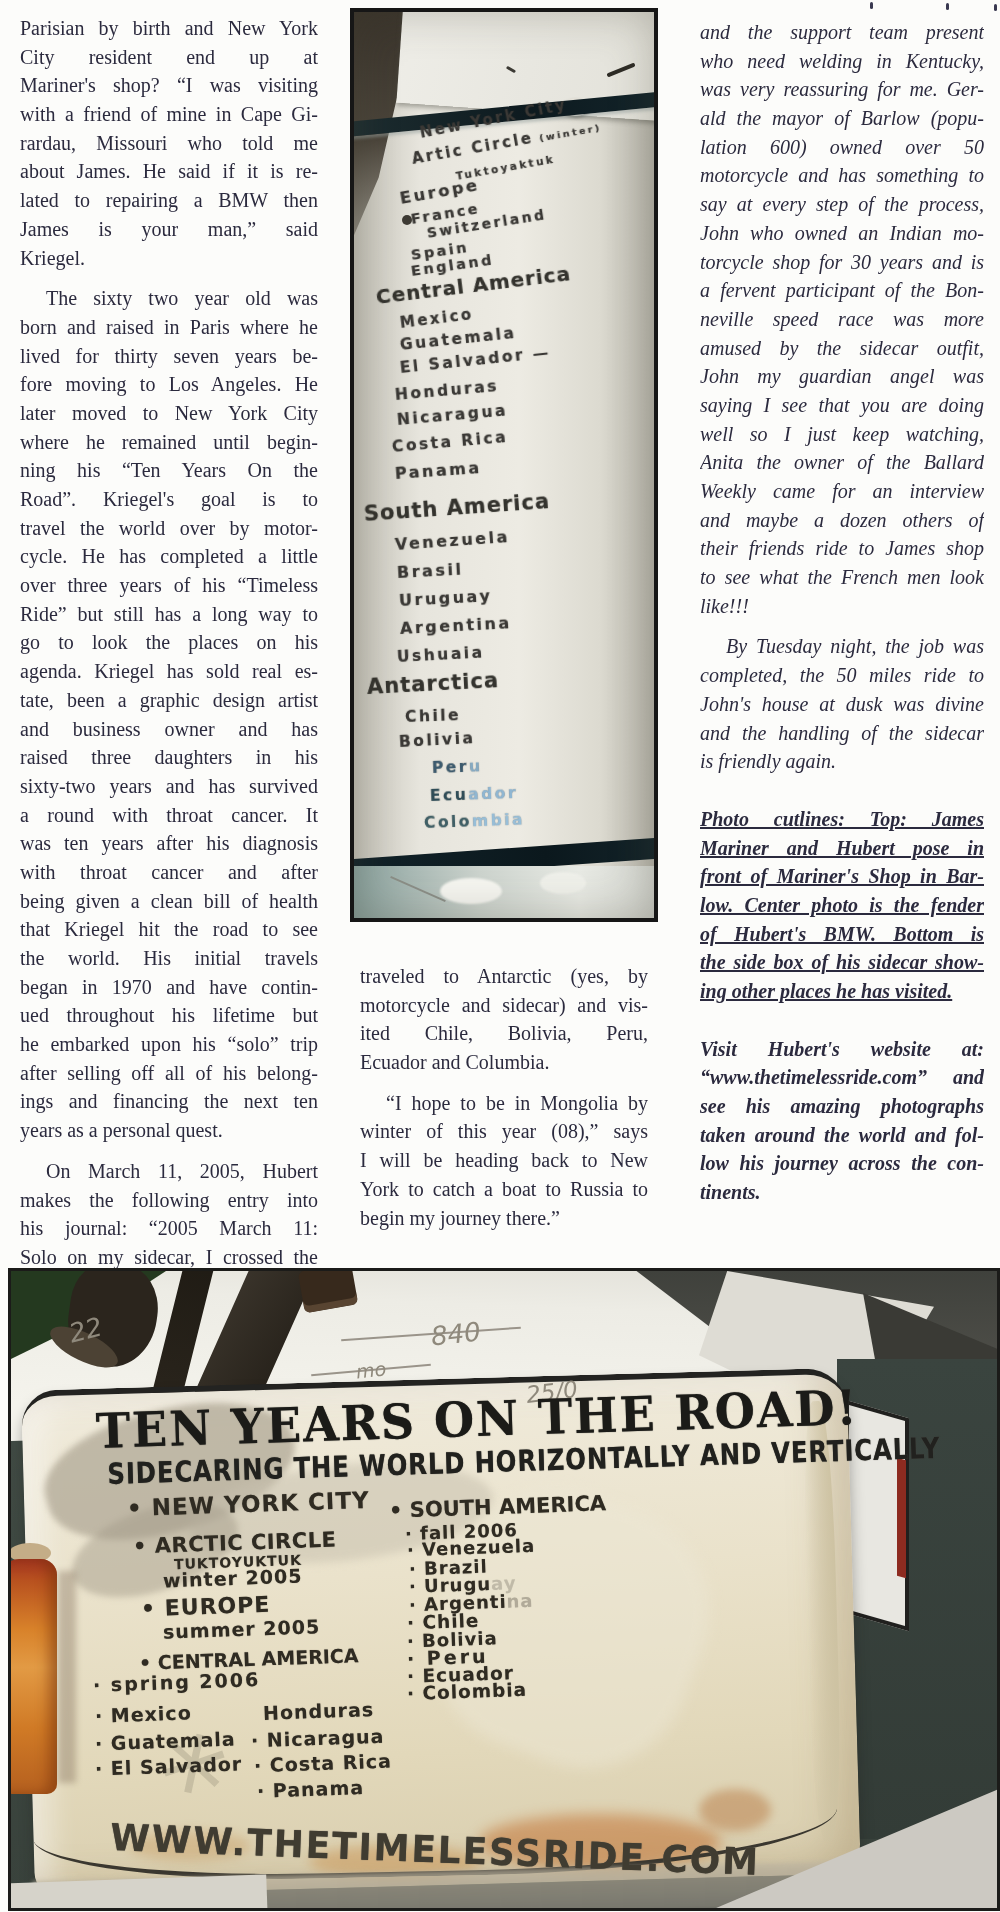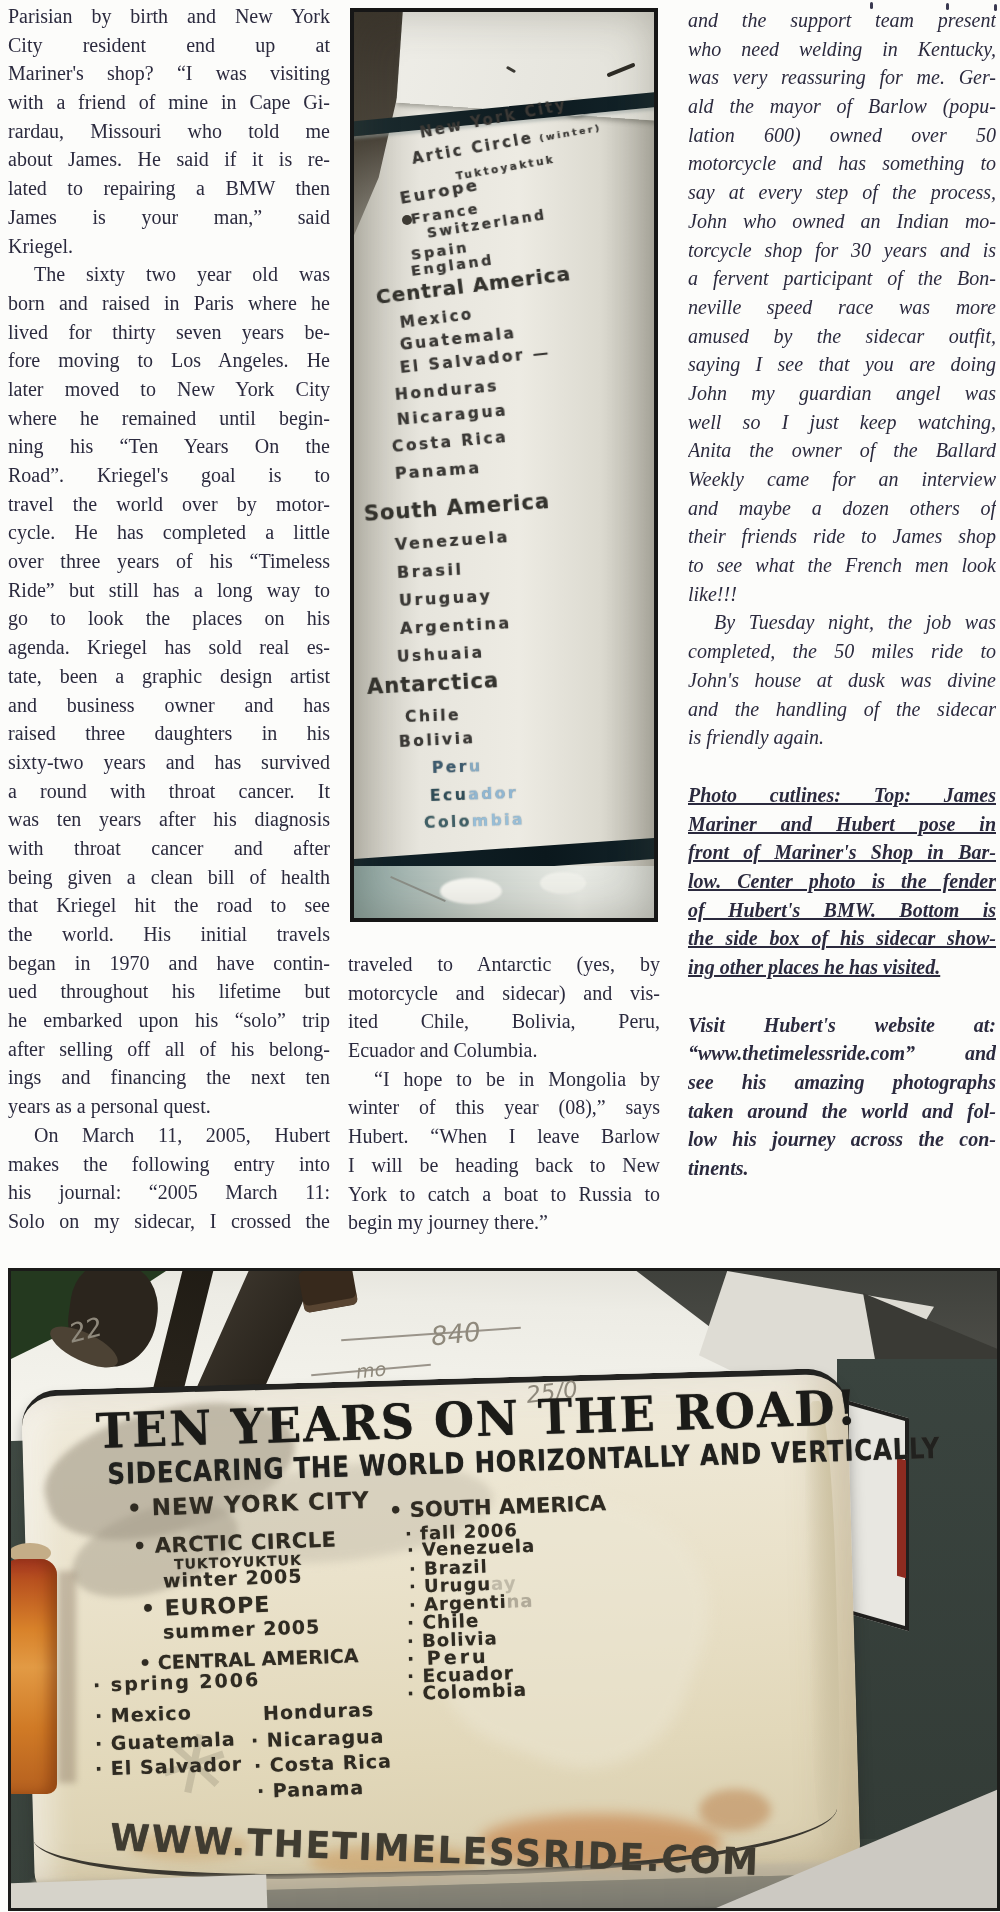--- a/index.html
+++ b/index.html
@@ -1,21 +1,21 @@
 <!DOCTYPE html>
 <html><head>
 <meta charset="utf-8">
 <style>
   html,body{margin:0;padding:0;}
   body{width:1000px;height:1912px;position:relative;background:#fcfcfa;font-family:"Liberation Serif",serif;overflow:hidden;}
   .page{position:absolute;inset:0;}
 
   
   .col{position:absolute;color:#2b2a3e;}
-  .para{margin:0;}
+  .para{margin:12px;}
   .tline{font-size:20px;line-height:28.7px;height:28.7px;text-align:justify;text-align-last:justify;overflow:hidden;}
   .tline.endline{text-align-last:left;}
   .tline.indent{text-indent:26px;}
   .col.italic .tline{font-style:italic;}
   .para.boldp .tline{font-weight:bold;}
   #leftcol{left:8px;top:2px;width:322px;}
   #midcol{left:348px;top:950px;width:312px;}
   #rightcol{left:688px;top:6px;width:308px;}
   .desc-mark{position:absolute;width:3px;height:7px;border-radius:2px;background:#3a3950;}
 
@@ -235,21 +235,20 @@
   <div class="col" id="midcol">
       <div class="para">
         <div class="tline">traveled to Antarctic (yes, by</div>
         <div class="tline">motorcycle and sidecar) and vis-</div>
         <div class="tline">ited   Chile,   Bolivia,   Peru,</div>
         <div class="tline endline">Ecuador and Columbia.</div>
       </div>
       <div class="para">
         <div class="tline indent">“I hope to be in Mongolia by</div>
         <div class="tline">winter of this year (08),” says</div>
-        <div class="tline">Hubert.  “When I leave Barlow</div>
         <div class="tline">I will be heading back to New</div>
         <div class="tline">York to catch a boat to Russia to</div>
         <div class="tline endline">begin my journey there.”</div>
       </div>
     </div>
 
   <div class="col italic" id="rightcol">
     <div class="desc-mark" style="left:182px;top:-4px;"></div>
     <div class="desc-mark" style="left:258px;top:-3px;"></div>
     <div class="desc-mark" style="left:306px;top:-2px;"></div>
@@ -259,22 +258,22 @@
         <div class="tline">was very reassuring for me. Ger-</div>
         <div class="tline">ald the mayor of Barlow (popu-</div>
         <div class="tline">lation 600) owned over 50</div>
         <div class="tline">motorcycle and has something to</div>
         <div class="tline">say at every step of the process,</div>
         <div class="tline">John who owned an Indian mo-</div>
         <div class="tline">torcycle shop for 30 years and is</div>
         <div class="tline">a fervent participant of the Bon-</div>
         <div class="tline">neville speed race was more</div>
         <div class="tline">amused by the sidecar outfit,</div>
+        <div class="tline">John my guardian angel was</div>
         <div class="tline">saying I see that you are doing</div>
-        <div class="tline">John my guardian angel was</div>
         <div class="tline">well so I just keep watching,</div>
         <div class="tline">Anita the owner of the Ballard</div>
         <div class="tline">Weekly came for an interview</div>
         <div class="tline">and maybe a dozen others of</div>
         <div class="tline">their friends ride to James shop</div>
         <div class="tline">to see what the French men look</div>
         <div class="tline endline">like!!!</div>
       </div>
       <div class="para">
         <div class="tline indent">By Tuesday night, the job was</div>

